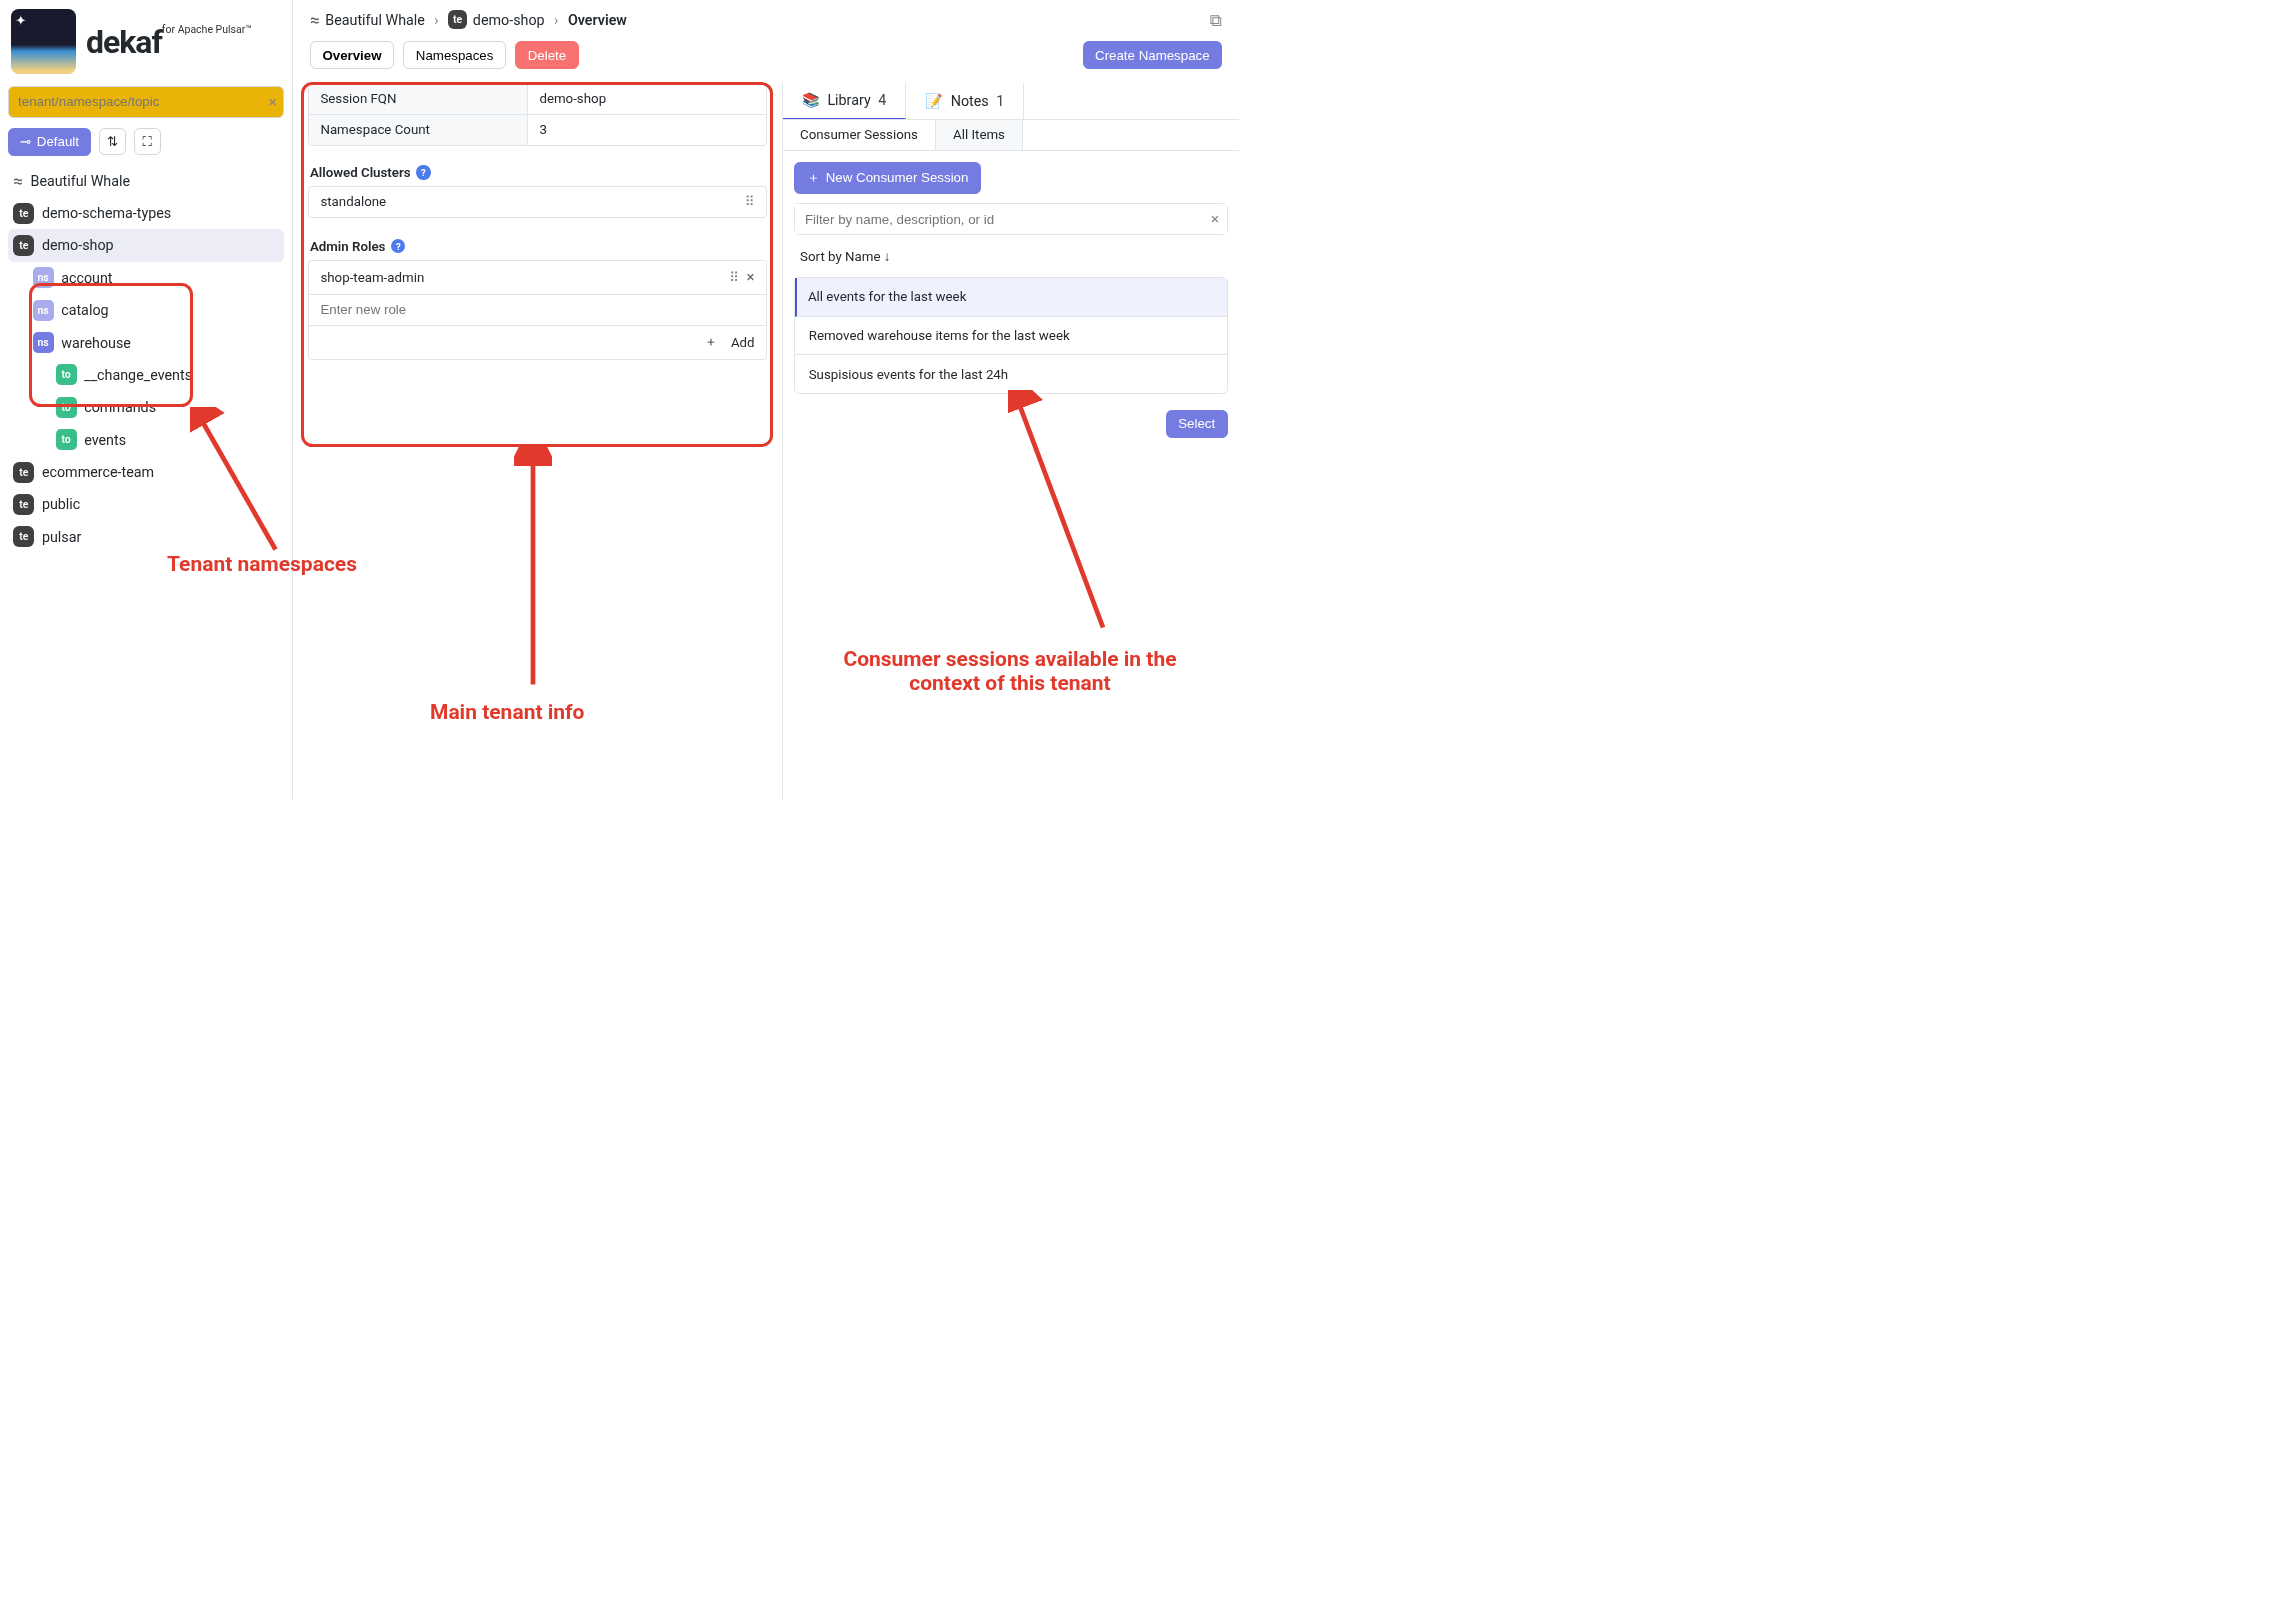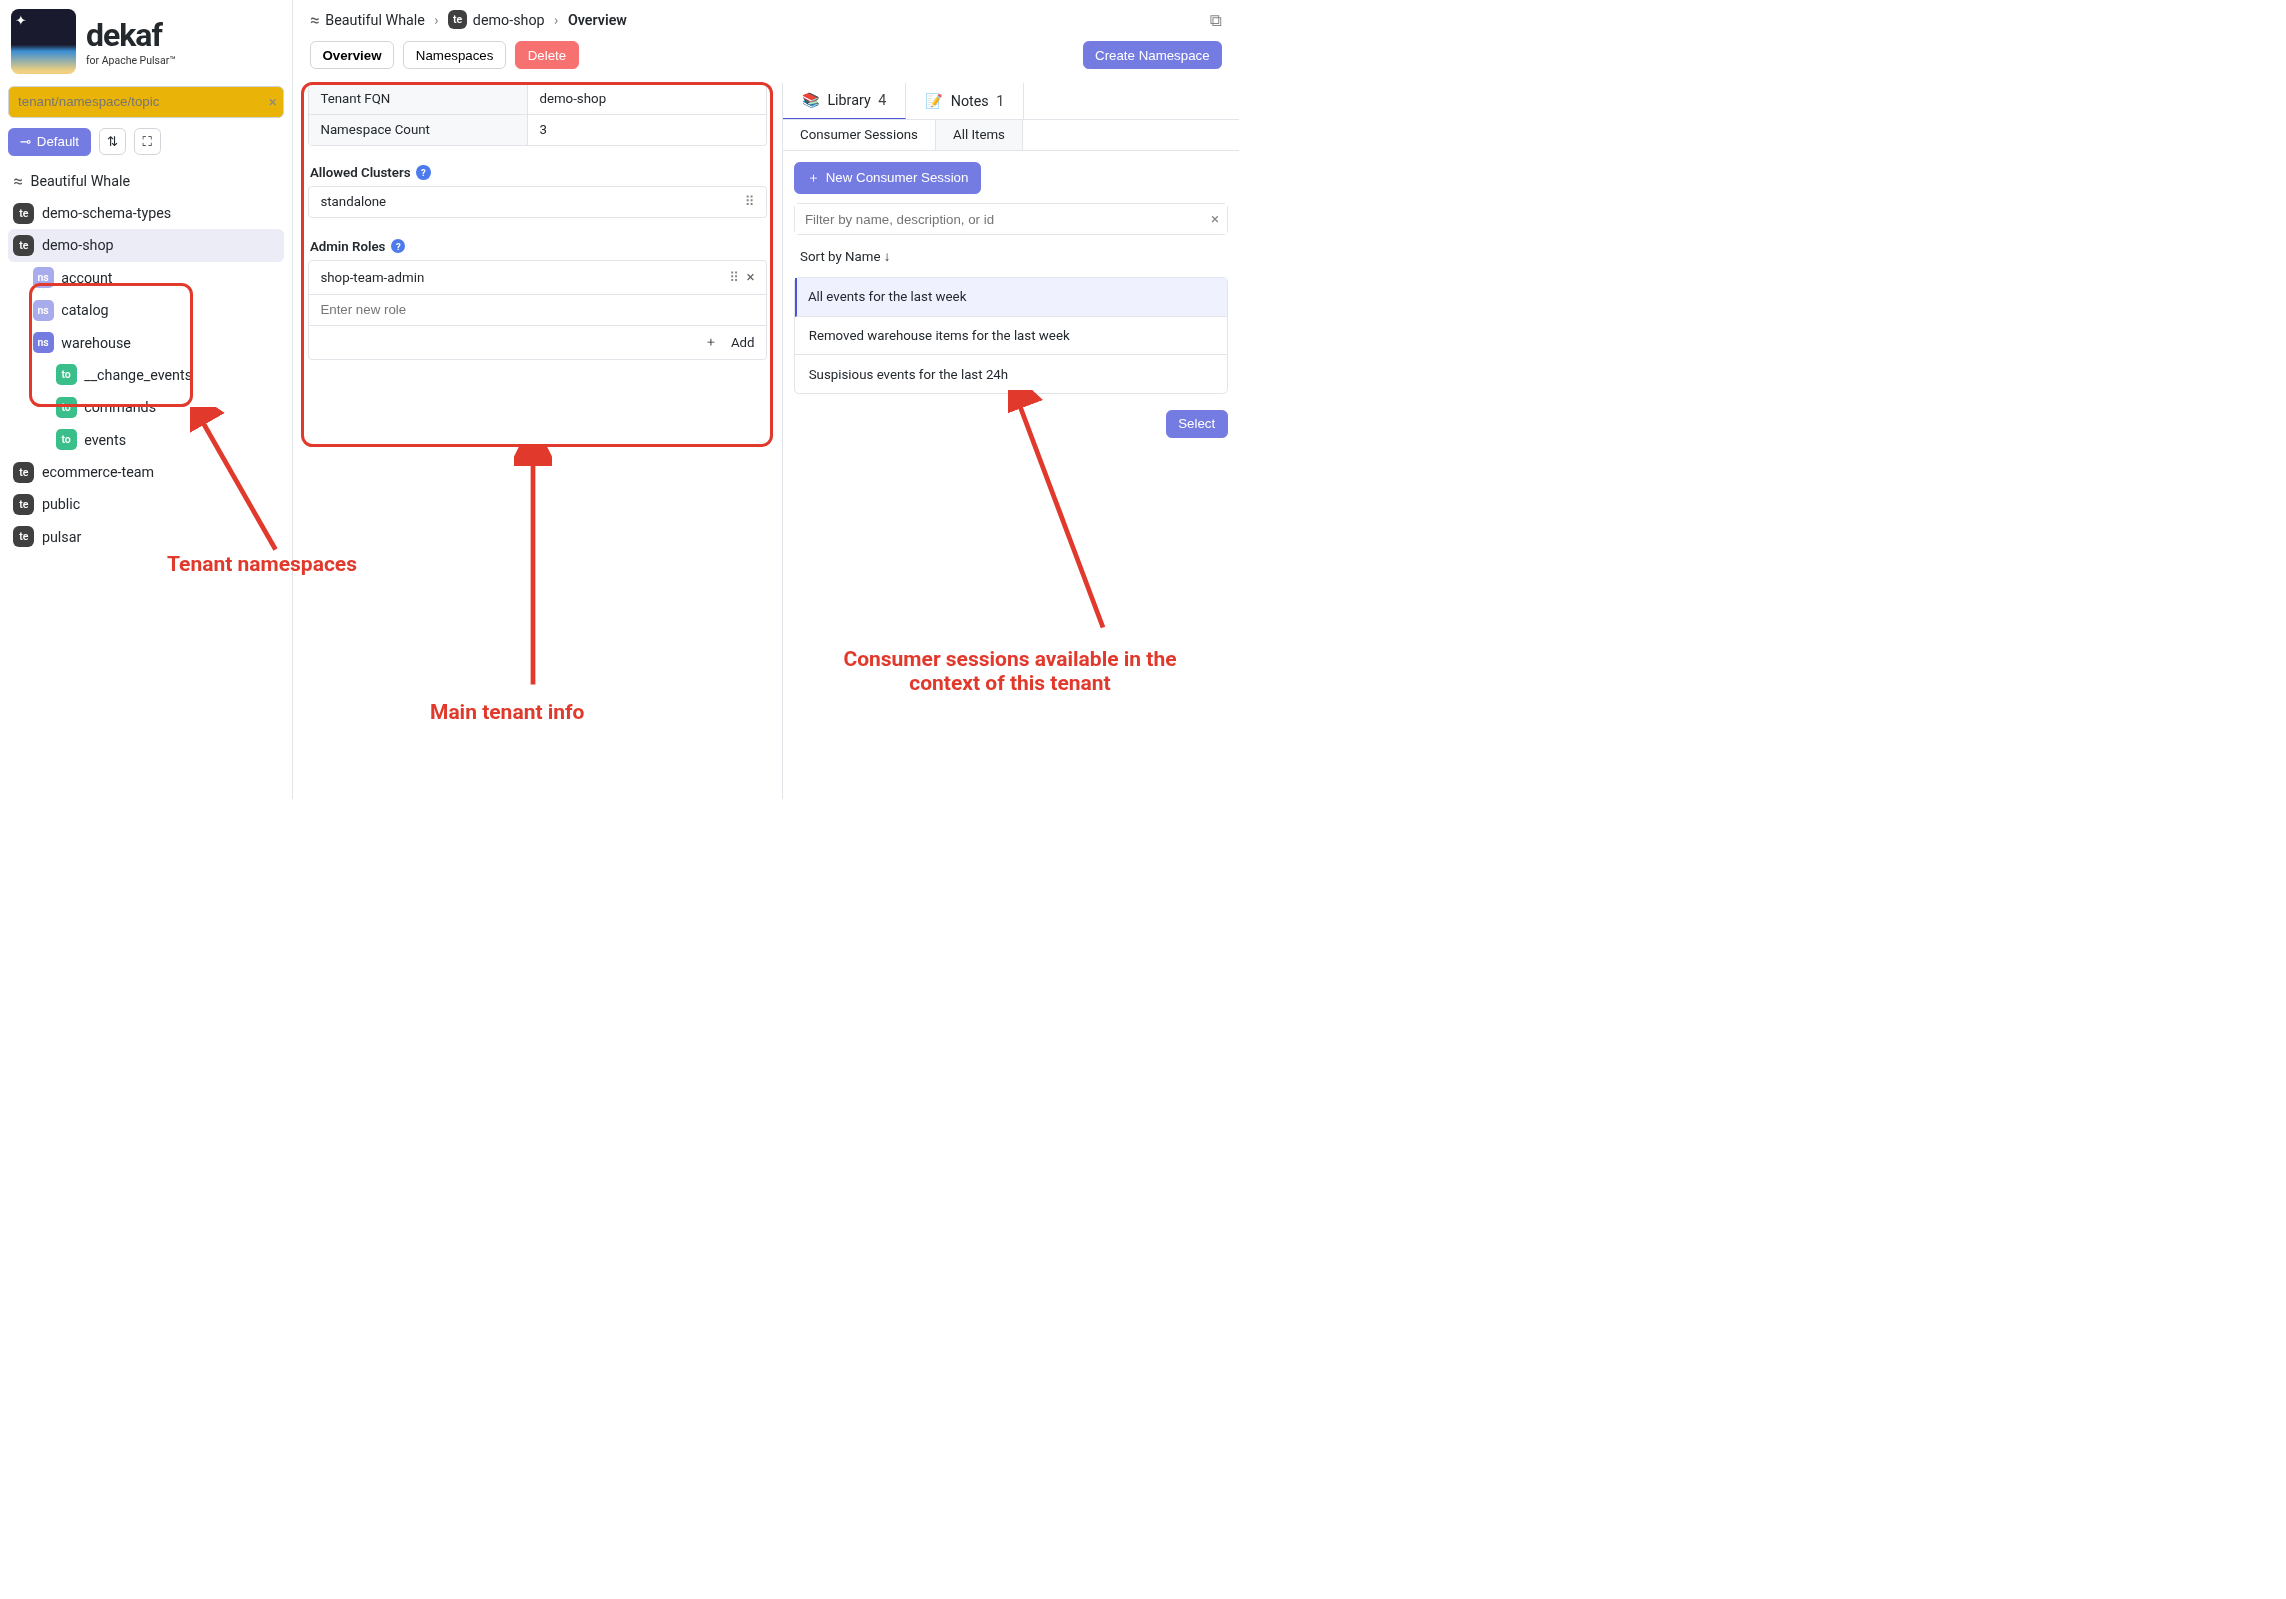--- a/index.html
+++ b/index.html
@@ -4,21 +4,21 @@
 <style>
   * { box-sizing: border-box; margin: 0; padding: 0; }
   body { font-family: -apple-system, BlinkMacSystemFont, "Segoe UI", Roboto, sans-serif; font-size: 13.3px; color: #24292e; background: #fff; }
   .app { display: flex; width: 1239px; height: 799px; position: relative; }
   
   
   .sidebar { width: 293px; border-right: 1px solid #e1e4e8; display: flex; flex-direction: column; padding: 5.7px 7.6px; }
   .logo-row { display: flex; align-items: center; gap: 9.5px; padding: 3.8px; }
   .logo-img { width: 65px; height: 65px; background: linear-gradient(180deg,#1a1a2e 0%,#1a1a2e 55%,#3a8fd4 65%,#f0d080 95%); border-radius: 7.6px; position: relative; }
   .logo-img::before { content:"✦"; position:absolute; top:3.8px; left:3.8px; color:#fff; font-size:13.3px;}
-  .logo-text { display:flex; flex-direction:column; }
+  .logo-text { display:flex; flex-direction:row; }
   .logo-brand { font-size: 32px; font-weight: 700; letter-spacing: -1px; }
   .logo-sub { font-size: 10.5px; color:#333; text-align:right; }
   .search-box { position: relative; margin: 7.6px 0 9.5px 0; }
   .search-box input { width: 100%; padding: 7.6px 28.5px 7.6px 9.5px; border: 1px solid #d1d5da; border-radius: 5.7px; font-size: 13.3px; background:#eab308; color:#555;}
   .search-clear { position:absolute; right:7.6px; top:50%; transform:translateY(-50%); color:#888; cursor:pointer; font-size:15px;}
   .controls-row { display:flex; gap:7.6px; align-items:center; margin-bottom:9.5px; }
   .btn { display:inline-flex; align-items:center; gap:5.7px; padding: 5.7px 11.4px; border-radius:5.7px; border:1px solid #d1d5da; background:#fff; cursor:pointer; font-size:13.3px; }
   .btn-primary { background:#757ce1; border-color:#757ce1; color:#fff; }
   .btn-danger { background:#f87171; border-color:#f87171; color:#fff;border-radius:6px; }
   .icon-btn { width:27px; height:27px; display:flex; align-items:center; justify-content:center; border:1px solid #d1d5da; border-radius:5.7px; cursor:pointer; background:#fff;}
@@ -183,21 +183,21 @@
       <button class="btn">Namespaces</button>
       <button class="btn btn-danger">Delete</button>
       <div class="toolbar-spacer"></div>
       <button class="btn btn-primary">Create Namespace</button>
     </div>
 
     <div class="content">
       <div class="center-col">
         <div class="info-table">
           <div class="info-row">
-            <div class="info-key">Tenant FQN</div>
+            <div class="info-key">Session FQN</div>
             <div class="info-val">demo-shop</div>
           </div>
           <div class="info-row">
             <div class="info-key">Namespace Count</div>
             <div class="info-val">3</div>
           </div>
         </div>
 
         <div class="section-title">
           <span>Allowed Clusters</span>

